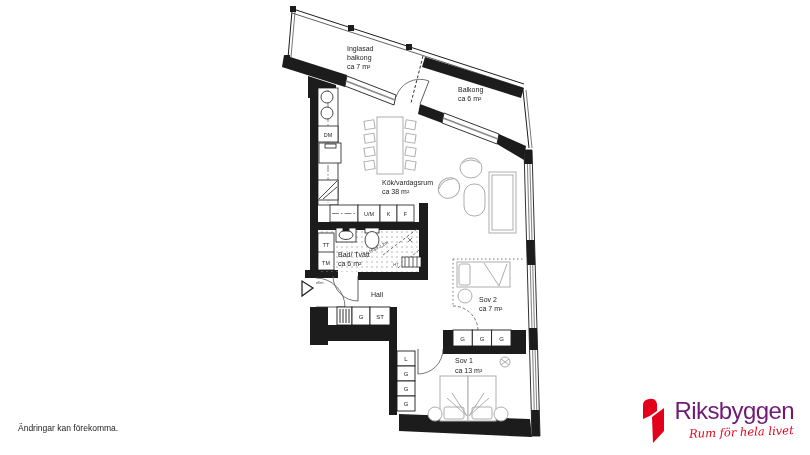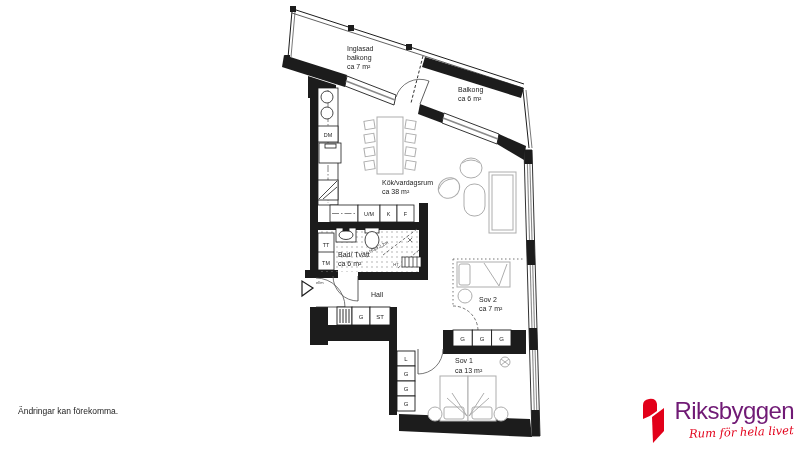--- a/index.html
+++ b/index.html
@@ -5,21 +5,21 @@
   html,body{margin:0;padding:0;background:#fff;}
   body{width:810px;height:455px;position:relative;font-family:"Liberation Sans",sans-serif;overflow:hidden;}
   .canvas{position:absolute;inset:0;background:#fff;}
   svg.plan{position:absolute;left:0;top:0;}
   svg text{font-family:"Liberation Sans",sans-serif;fill:#1c1c1c;}
   .room-label{font-size:7px;}
   .cell-label{font-size:5.4px;}
   .unit-label{font-size:6px;}
   .tiny-label{font-size:4px;fill:#444;}
   .rot-label{font-size:4.6px;fill:#333;}
-  .footer{position:absolute;left:18px;bottom:39px;font-size:8.5px;color:#1c1c1c;}
+  .footer{position:absolute;left:18px;bottom:22px;font-size:8.5px;color:#1c1c1c;}
   .logo{position:absolute;right:16px;bottom:10px;display:flex;align-items:flex-start;gap:6px;}
   .logo-textcol{display:flex;flex-direction:column;}
   .brand-name{font-weight:normal;font-size:24px;color:#701a75;letter-spacing:-0.6px;line-height:1.05;}
   .brand-tagline{font-style:italic;font-size:11.5px;color:#E2001A;font-family:"DejaVu Serif",serif;margin-top:2px;margin-left:14px;transform:rotate(-2deg);}
 </style>
 </head>
 <body>
 
 <div class="canvas">
 

